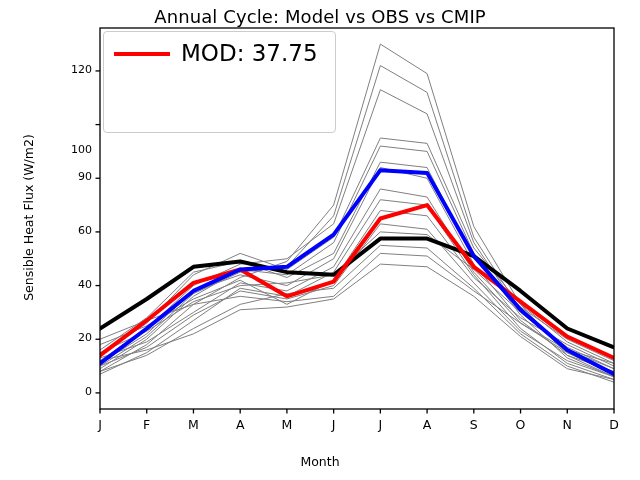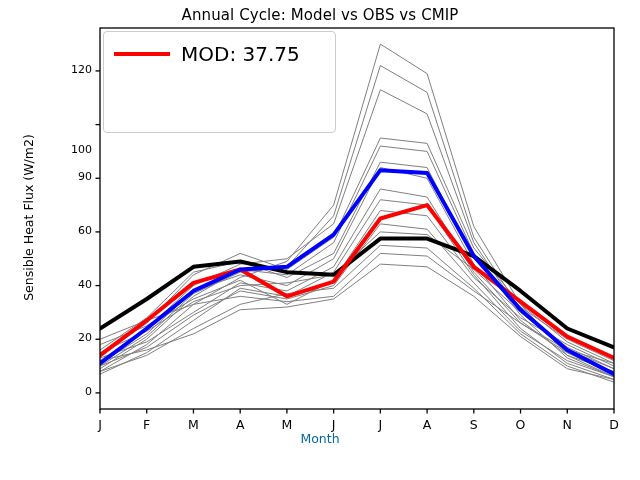--- a/index.html
+++ b/index.html
@@ -7,35 +7,35 @@
     width:640px;height:480px;
     background:#ffffff;
     font-family:"DejaVu Sans", sans-serif;
     overflow:hidden;
     position:relative;
   }
   #figure{position:absolute;inset:0;width:640px;height:480px;}
   .fig-title{
     position:absolute;left:0;top:6px;width:640px;
     text-align:center;
-    font-size:15px;color:#000;
+    font-size:18px;color:#000;
     letter-spacing:0.1px;
   }
   .ylabel{
     position:absolute;
     left:-122px; top:210px;
     width:300px;
     transform:rotate(-90deg);
     transform-origin:center center;
     text-align:center;
     font-size:12.5px;color:#000;
   }
   .xlabel{
-    position:absolute;left:0;top:431px;width:640px;
-    text-align:center;font-size:12.5px;color:#0369a1;
+    position:absolute;left:0;top:454px;width:640px;
+    text-align:center;font-size:12.5px;color:#000000;
   }
   .ytick-label{
     position:absolute;
     right:0;width:40px;
     text-align:right;
     font-size:11px;color:#000;
     transform:translateY(-8px);
   }
   .xtick-label{
     position:absolute;
@@ -57,21 +57,21 @@
     display:flex;align-items:center;
     height:29px;
   }
   .legend-swatch{
     width:56px;height:0;
     border-top-style:solid;
     margin-right:11px;
     flex:0 0 auto;
   }
   .legend-text{
-    font-size:20px;color:#000;
+    font-size:23px;color:#000;
     line-height:1;
     white-space:nowrap;
   }
 </style>
 </head>
 <body>
 
 <div id="figure">
 
   <div class="fig-title">Annual Cycle: Model vs OBS vs CMIP</div>

